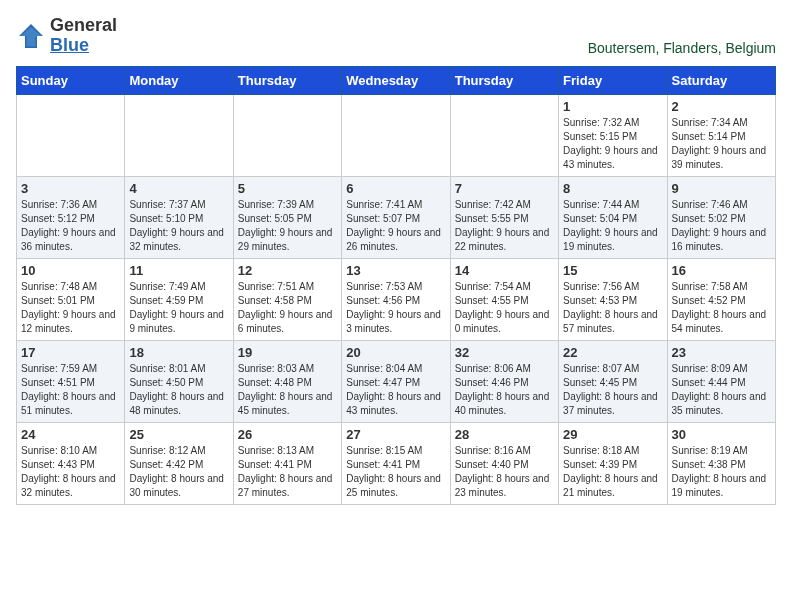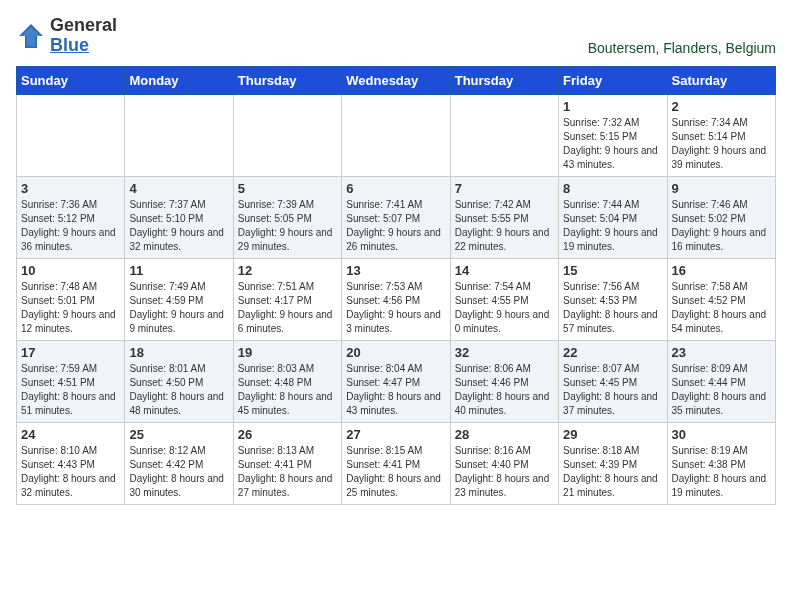--- a/index.html
+++ b/index.html
@@ -192,21 +192,21 @@
         </td>
         <td>
           <span class="day-number">11</span>
           <div class="day-info">Sunrise: 7:49 AM
 Sunset: 4:59 PM
 Daylight: 9 hours and 9 minutes.</div>
         </td>
         <td>
           <span class="day-number">12</span>
           <div class="day-info">Sunrise: 7:51 AM
-Sunset: 4:17 PM
+Sunset: 4:58 PM
 Daylight: 9 hours and 6 minutes.</div>
         </td>
         <td>
           <span class="day-number">13</span>
           <div class="day-info">Sunrise: 7:53 AM
 Sunset: 4:56 PM
 Daylight: 9 hours and 3 minutes.</div>
         </td>
         <td>
           <span class="day-number">14</span>

